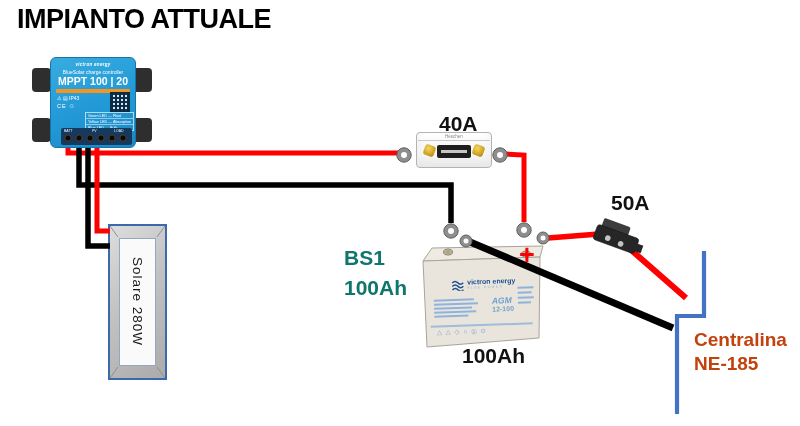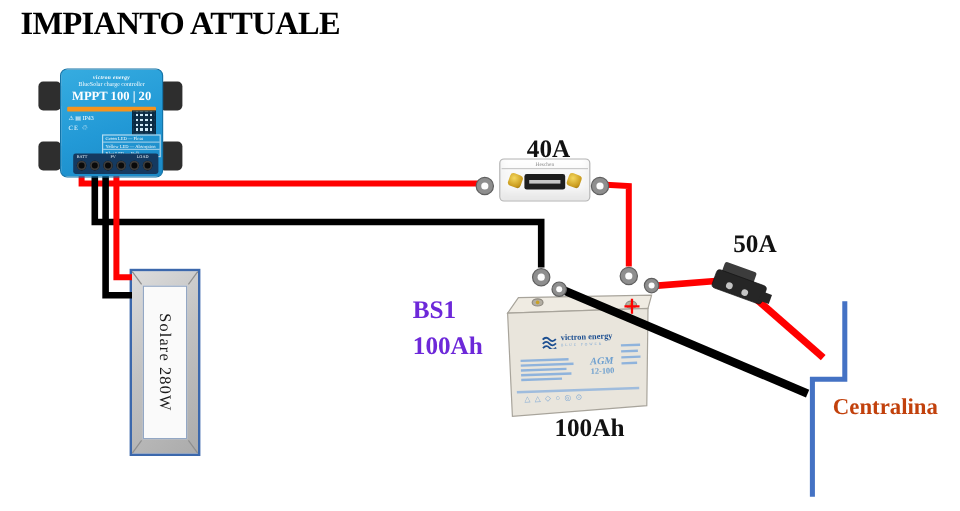--- a/index.html
+++ b/index.html
@@ -1,26 +1,26 @@
 <!DOCTYPE html>
 <html><head>
 <meta charset="utf-8">
 <style>
   html,body{margin:0;padding:0;background:#fff;}
   .canvas{position:relative;width:800px;height:426px;background:#ffffff;overflow:hidden;
-          font-family:Liberation Serif, serif;}
+          font-family:Liberation Sans, sans-serif;}
   .abs{position:absolute;}
 
   
   .title{left:17px;top:4px;font-size:27px;font-weight:800;color:#000;letter-spacing:-.5px;}
   .lbl{font-weight:700;color:#111;}
   .lbl-40a{left:439px;top:112px;font-size:21px;}
   .lbl-50a{left:611px;top:191px;font-size:21px;}
   .lbl-100ah{left:462px;top:344px;font-size:21px;}
-  .callout{left:344px;top:243px;font-size:21px;font-weight:700;color:#6d28d9;line-height:30px;}
+  .callout{left:344px;top:243px;font-size:21px;font-weight:700;color:#0f766e;line-height:30px;}
   .centralina{left:694px;top:328px;font-size:19px;font-weight:700;color:#c2410c;line-height:24px;}
   .plus{left:519px;top:240px;font-size:27px;font-weight:700;color:#FF0000;z-index:9;}
 
   
   .mppt{left:32px;top:56px;width:120px;height:92px;z-index:8;}
   .tab{position:absolute;width:19px;height:24px;background:#2E2E2E;border-radius:4px;}
   .mppt-body{position:absolute;left:18px;top:1px;width:84px;height:89px;border-radius:6px;
              background:linear-gradient(160deg,#36ACE0 0%,#2299D6 55%,#1B88C4 100%);
              border:1px solid #1574A8;}
   .mb-t{position:absolute;width:100%;text-align:center;color:#fff;}
@@ -240,15 +240,16 @@
   <div class="abs lbl lbl-40a" style="z-index:9">40A</div>
   <div class="abs lbl lbl-50a" style="z-index:9">50A</div>
   <div class="abs callout" style="z-index:9">
     <div>BS1</div>
     <div>100Ah</div>
   </div>
   <div class="abs plus">+</div>
   <div class="abs lbl lbl-100ah" style="z-index:9">100Ah</div>
   <div class="abs centralina" style="z-index:9">
     <div>Centralina</div>
+    <div>NE-185</div>
   </div>
 
 </div>
 
 </body></html>

